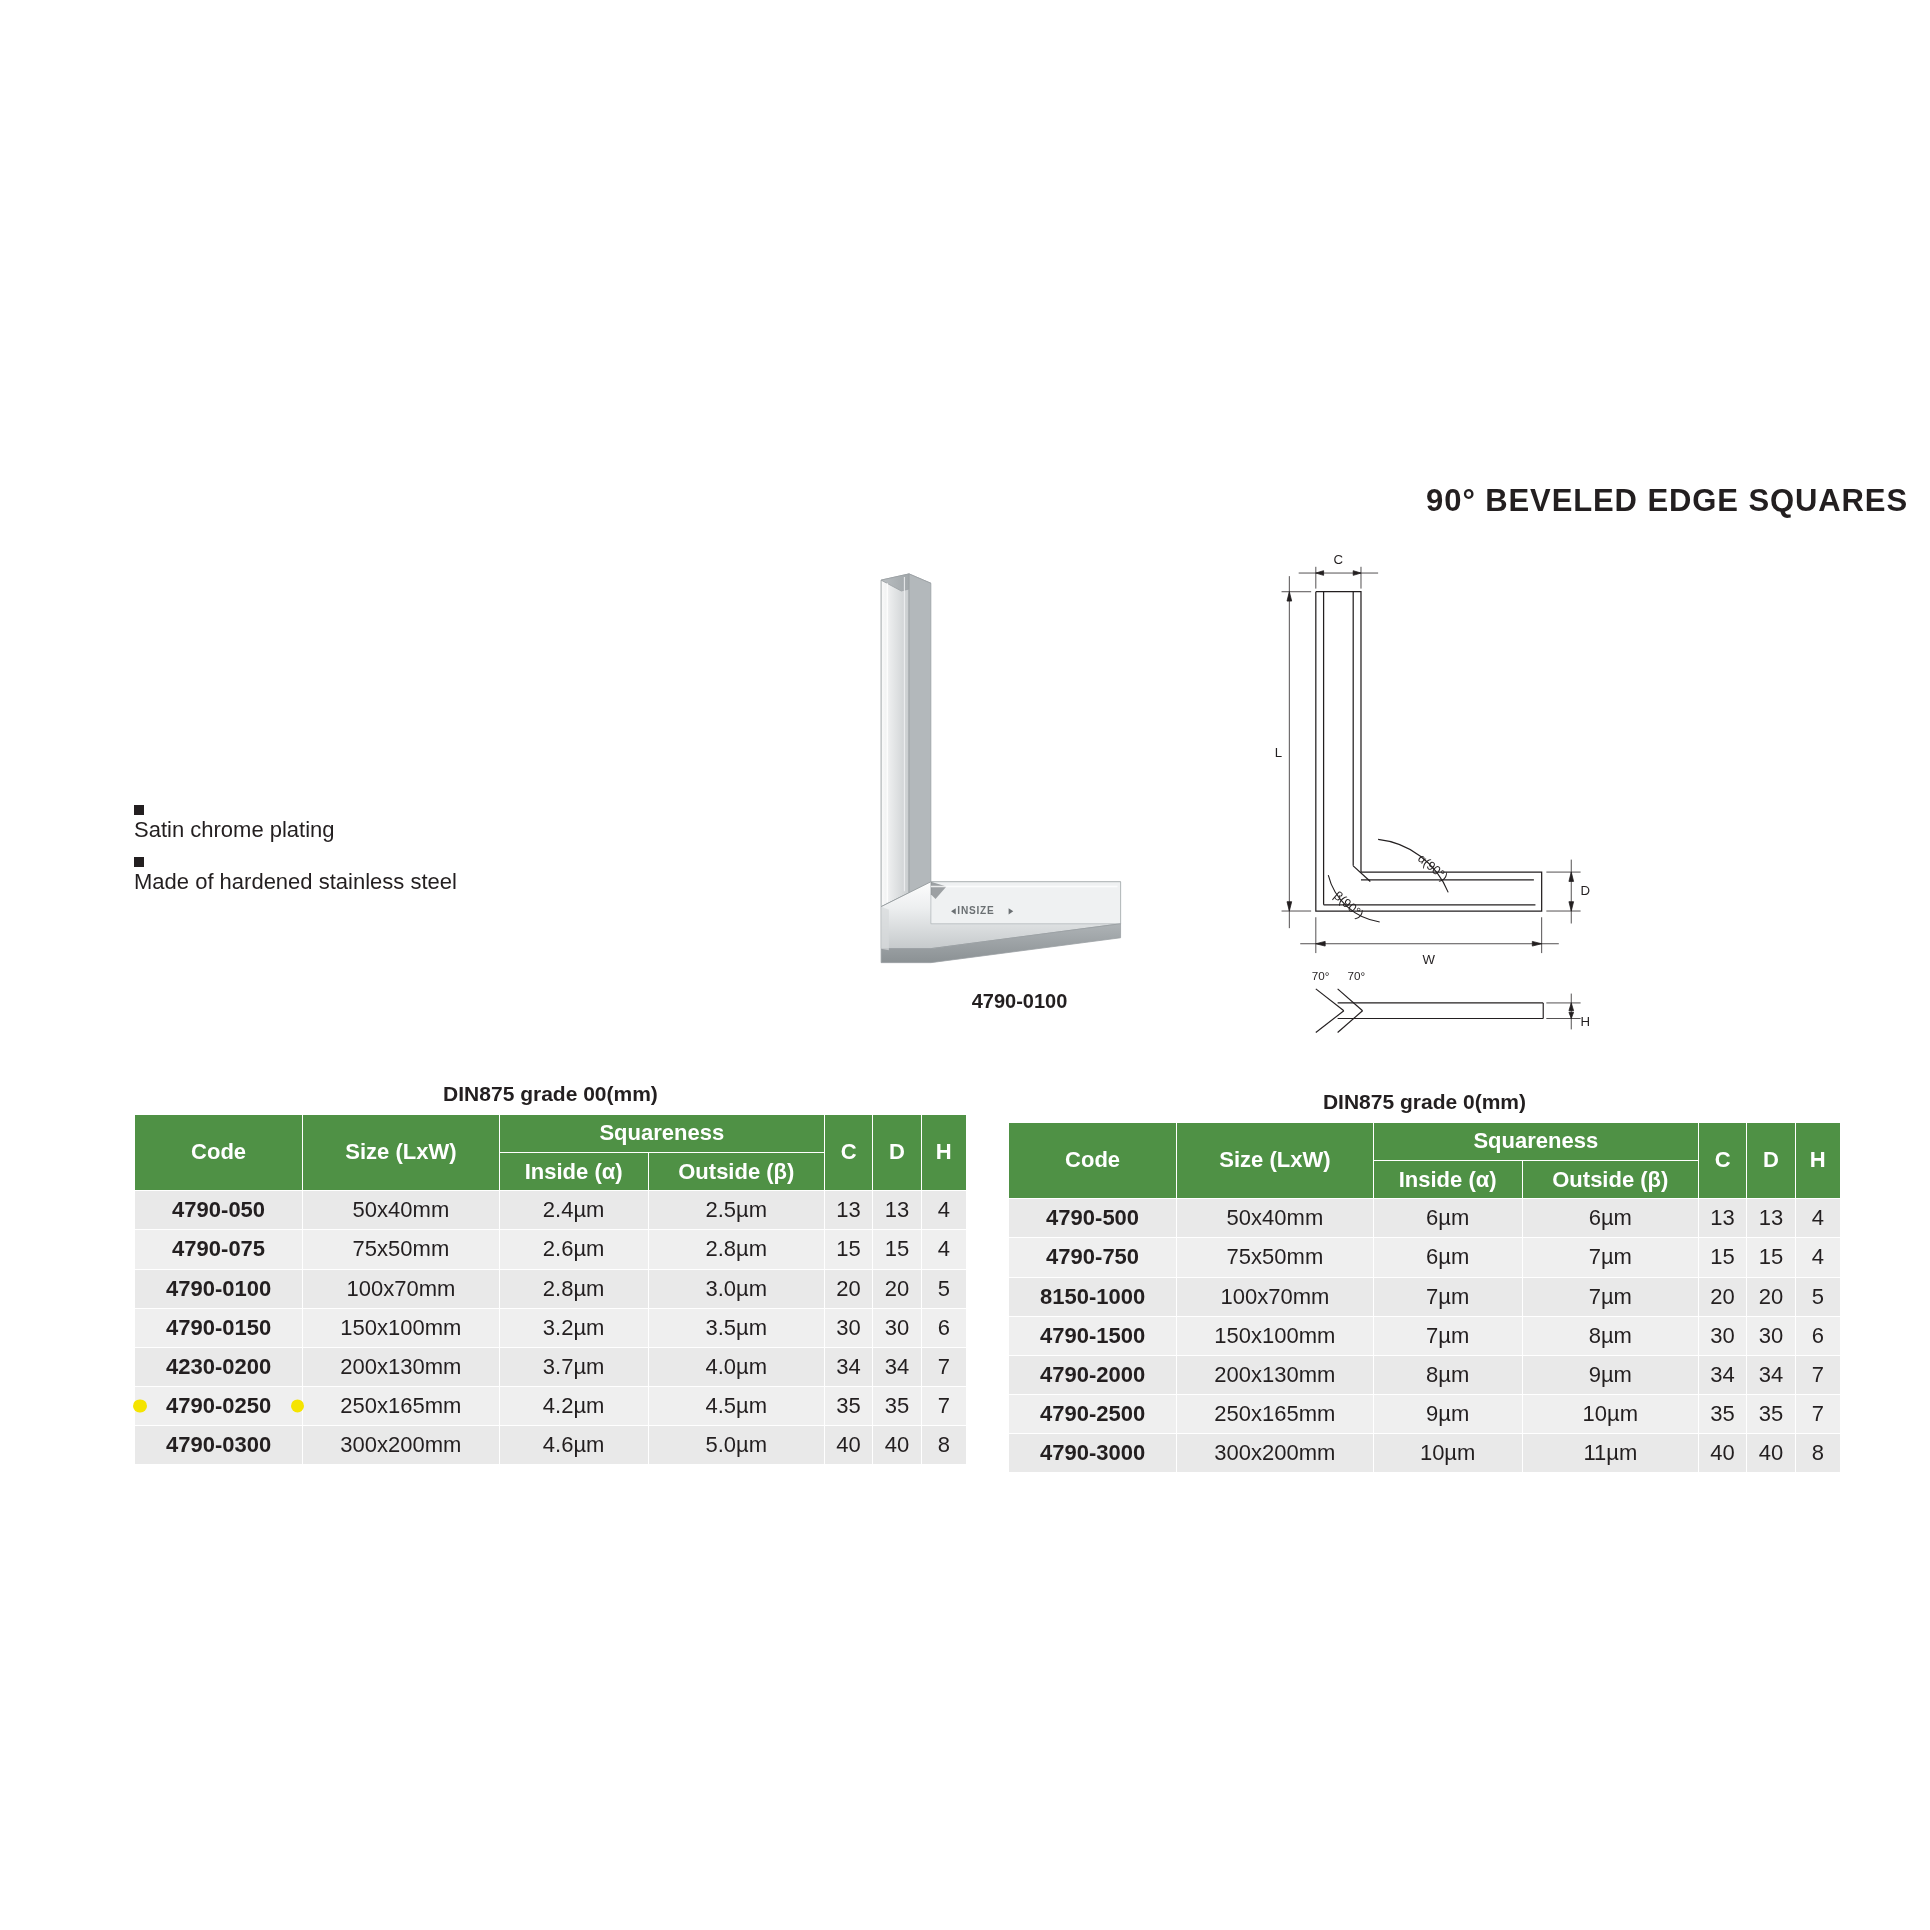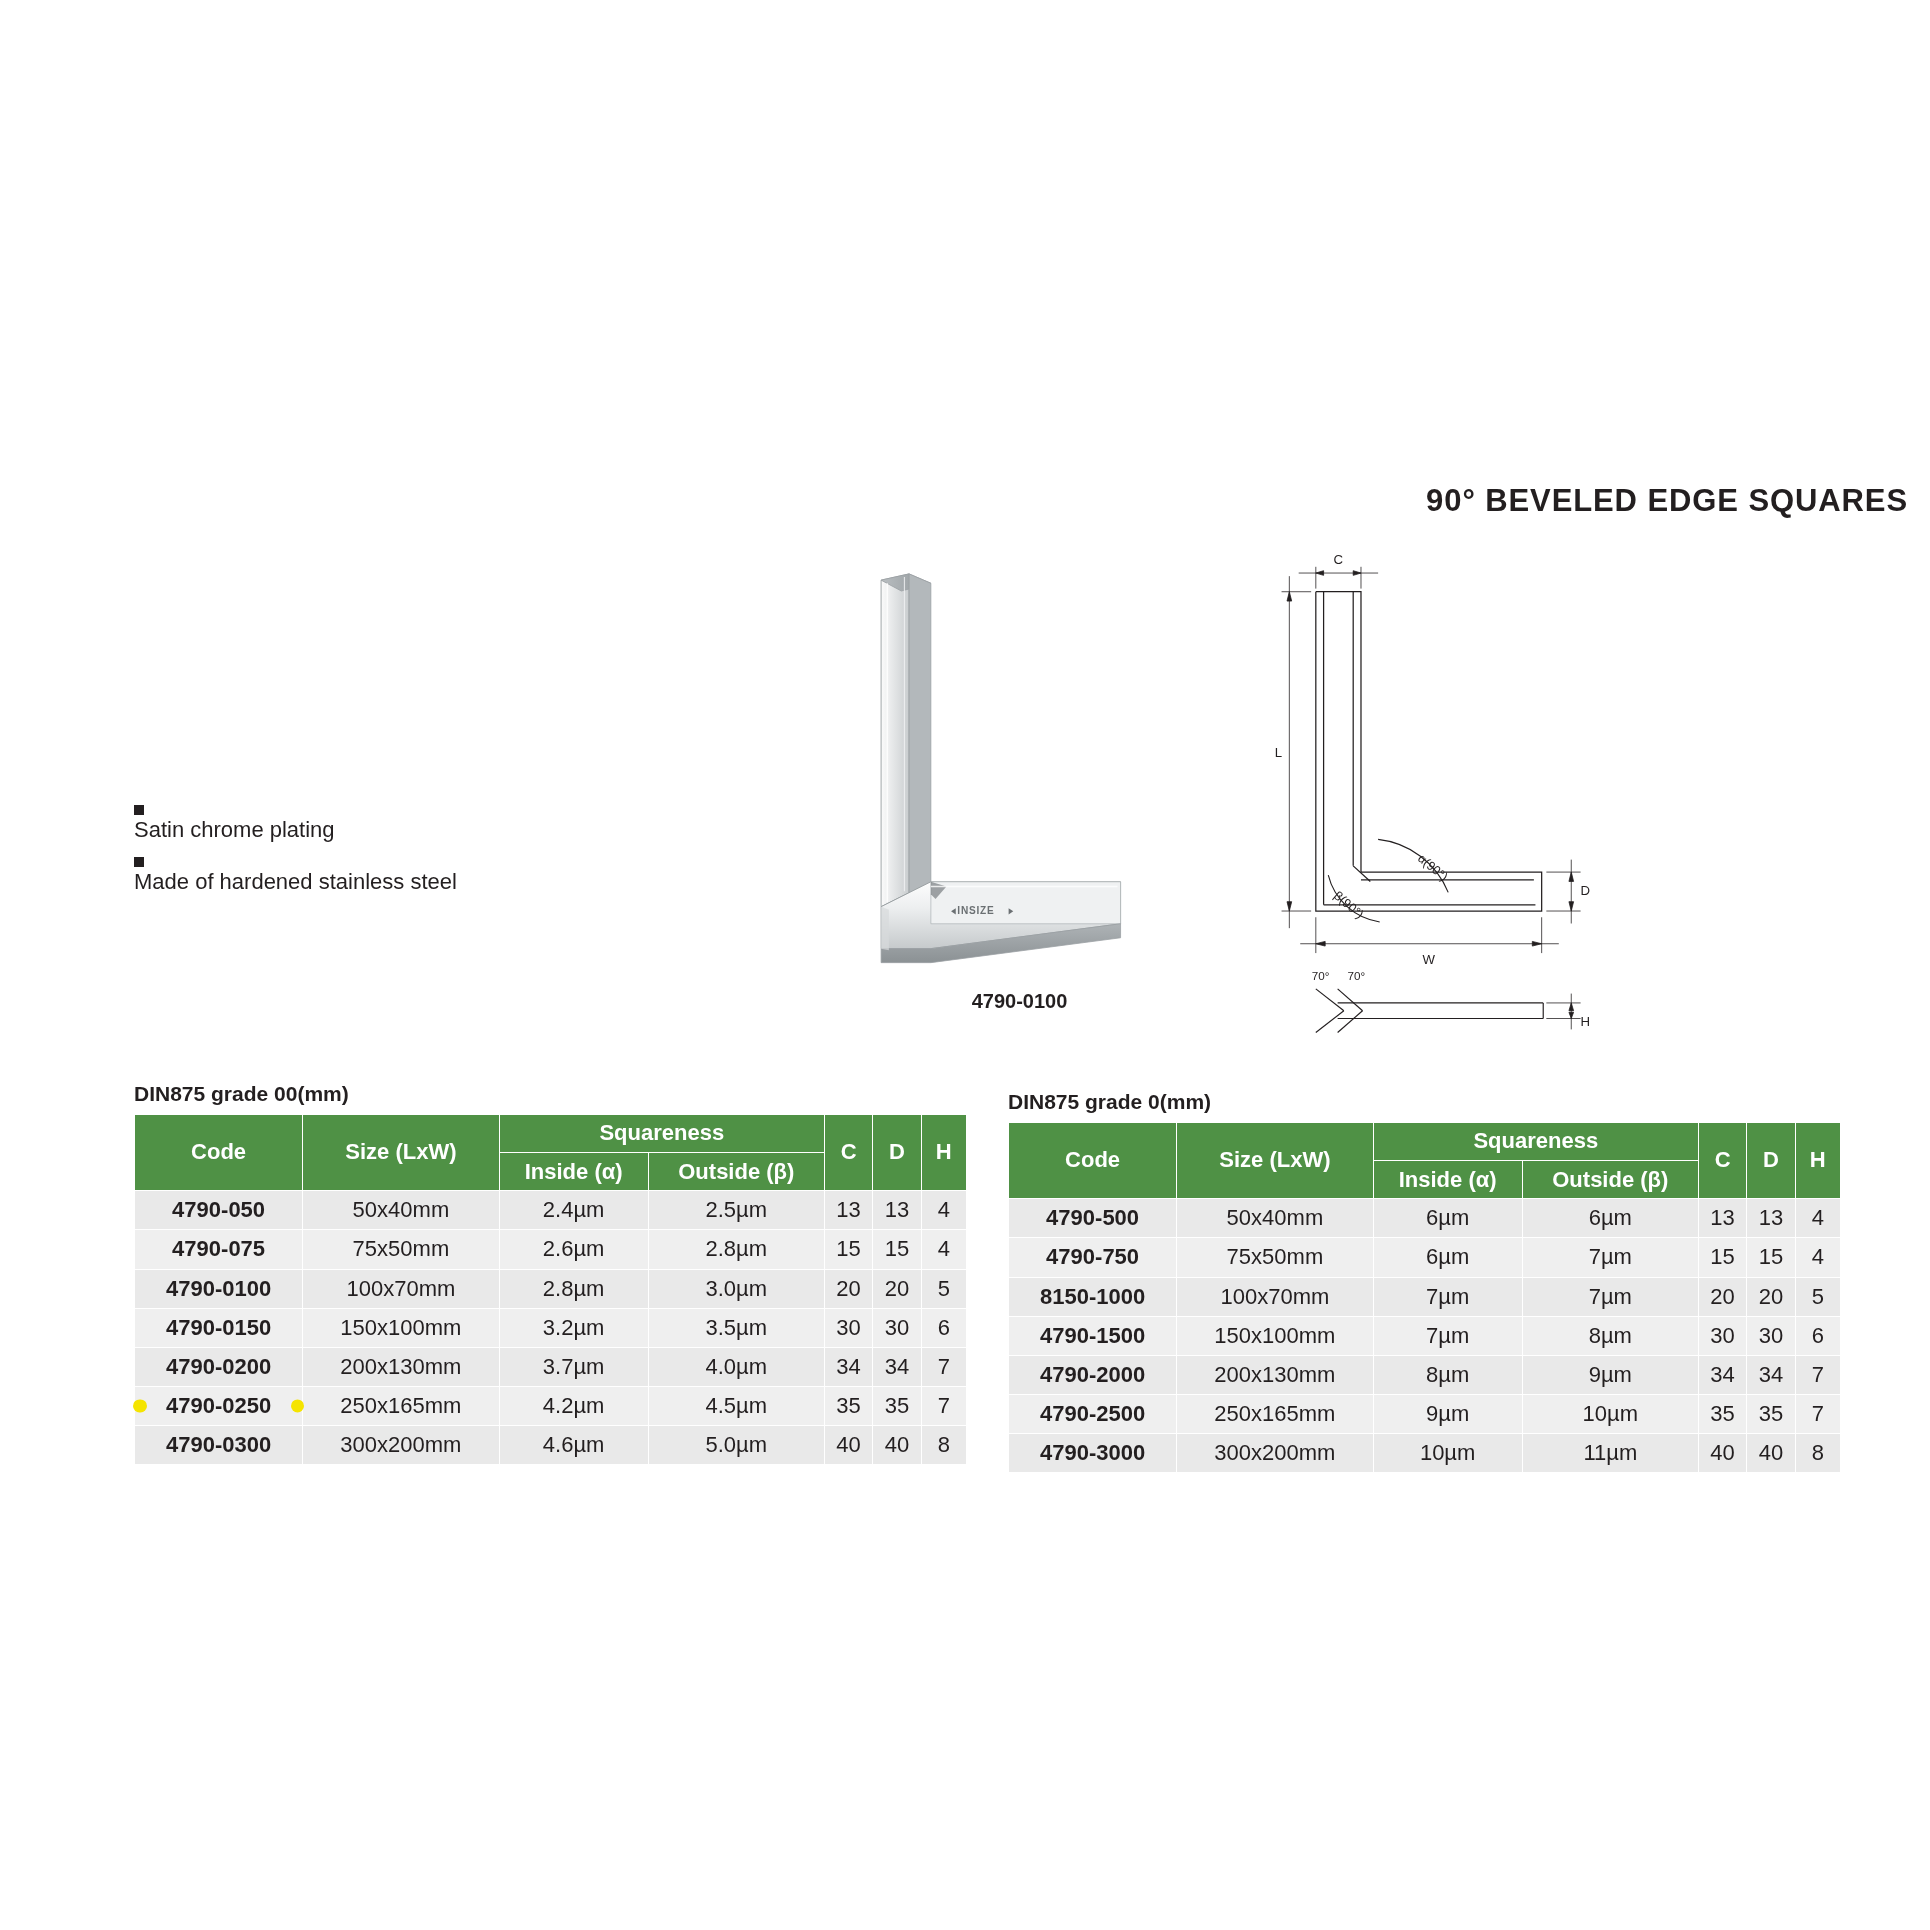--- a/index.html
+++ b/index.html
@@ -84,21 +84,21 @@
   
   .table-block {
     position: absolute;
     top: 1082px;
   }
   .table-block.left { left: 134px; width: 833px; }
   .table-block.right { left: 1008px; width: 833px; margin-top: 8px; }
 
   .table-head-line {
     display: flex;
-    justify-content: flex-start;
+    justify-content: center;
     align-items: flex-end;
     font-size: 21px;
     font-weight: bold;
     margin-bottom: 7.8px;
   }
 
   table.spec {
     border-collapse: collapse;
     width: 100%;
     font-size: 22px;
@@ -362,21 +362,21 @@
       <tr>
         <td class="code-cell">4790-0150</td>
         <td class="size-cell">150x100mm</td>
         <td>3.2µm</td>
         <td>3.5µm</td>
         <td>30</td>
         <td>30</td>
         <td>6</td>
       </tr>
       <tr>
-        <td class="code-cell">4790-0200</td>
+        <td class="code-cell">4230-0200</td>
         <td class="size-cell">200x130mm</td>
         <td>3.7µm</td>
         <td>4.0µm</td>
         <td>34</td>
         <td>34</td>
         <td>7</td>
       </tr>
       <tr>
         <td class="code-cell">
           <span class="dot left-dot"></span>

